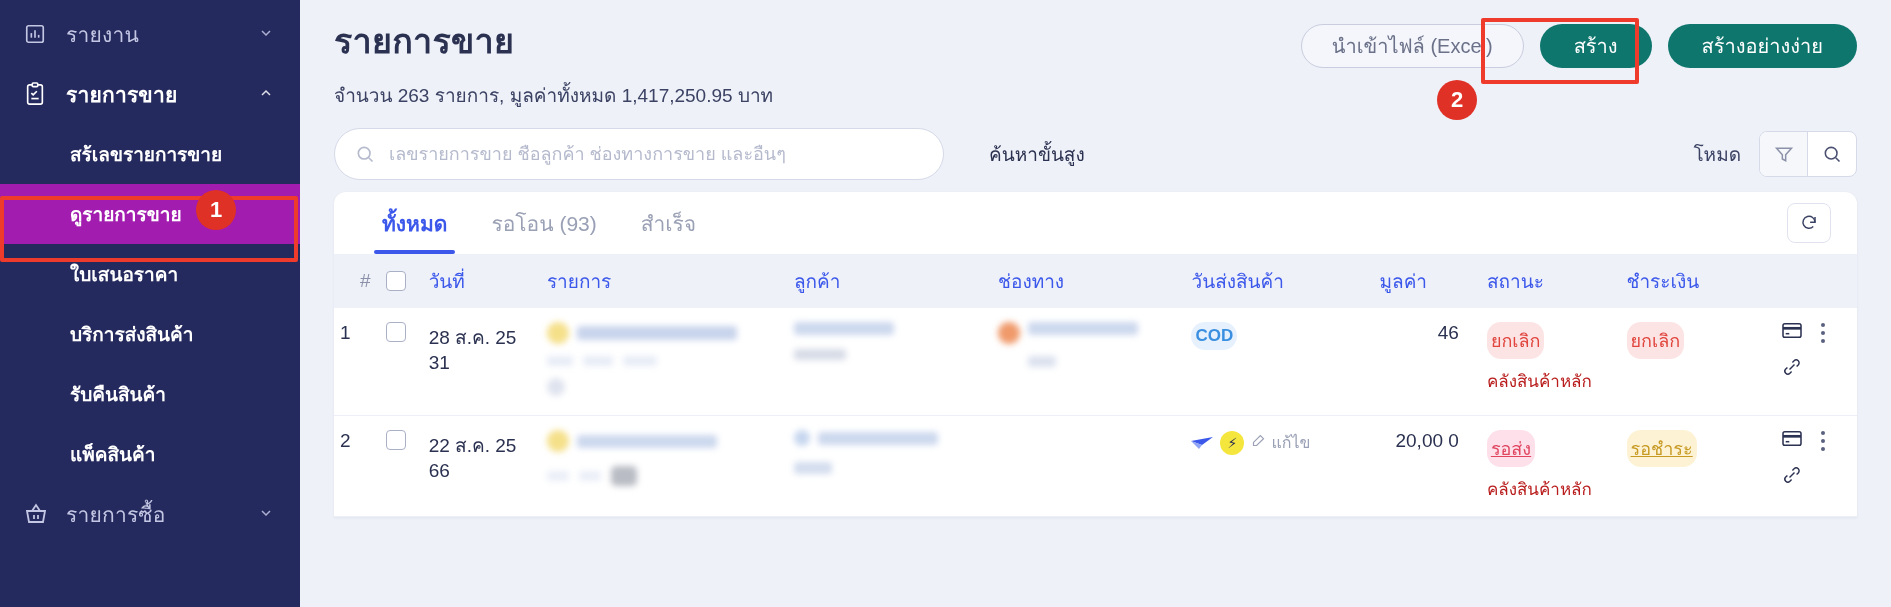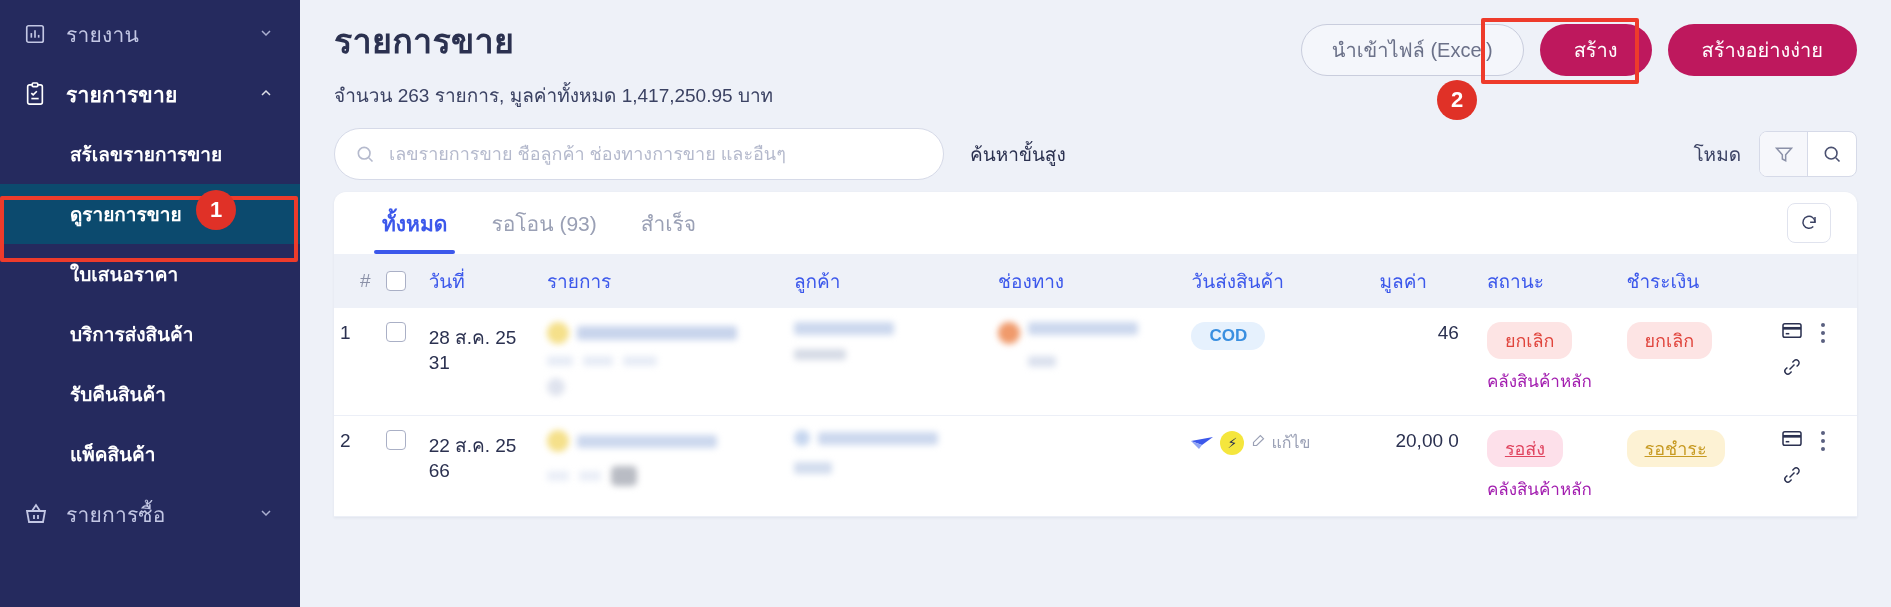--- a/index.html
+++ b/index.html
@@ -31,52 +31,53 @@
   }
   .nav-top .nav-label { flex: 1; padding-left: 12px; letter-spacing: .2px; }
   .nav-top .chev { width: 16px; flex: 0 0 16px; opacity: .85; }
   .sub-item {
     height: 60px; display: flex; align-items: center;
     padding-left: 70px;
     color: #ffffff; font-size: 19px; font-weight: bold;
     position: relative;
   }
   .sub-item.selected {
-    background: #0c4a6e;
+    background: #a21caf;
   }
   .hl-box {
     position: absolute; border: 4px solid #ee3b2b; border-radius: 2px;
     pointer-events: none;
   }
   .badge-num {
     position: absolute; width: 40px; height: 40px; border-radius: 50%;
     background: #e03127; color: #fff; font-size: 22px; font-weight: bold;
     display: flex; align-items: center; justify-content: center;
     z-index: 30;
   }
 
   
   .main { flex: 1; height: 607px; background: #eef1f8; position: relative; }
   .page-head { padding: 14px 34px 0 34px; display: flex; align-items: flex-start; }
   .titles { flex: 1; }
   .page-title { font-size: 34px; font-weight: bold; color: #2b3150; letter-spacing: .3px; }
   .page-sub { font-size: 19px; color: #3b4263; margin-top: 12px; }
   .head-actions { display: flex; align-items: center; gap: 16px; padding-top: 10px; }
   .btn {
-    height: 52px; border-radius: 26px; display: inline-flex; align-items: center;
+    height: 44px; border-radius: 26px; display: inline-flex; align-items: center;
     justify-content: center; font-size: 20px; cursor: pointer; white-space: nowrap;
   }
   .btn-outline { background: #f4f6fb; border: 1px solid #c9cddd; color: #6b7189; padding: 0 30px; }
-  .btn-primary { background: #be185d; color: #fff; padding: 0 34px; border: none; }
+  .btn-primary { background: #0f766e; color: #fff; padding: 0 34px; border: none; }
   .btn-wrap { position: relative; }
 
   
   .search-row {
     display: flex; align-items: center;
     padding: 18px 34px 0 34px;
+    gap: 19px;
   }
   .search-box {
     width: 610px; height: 52px; background: #fff; border: 1px solid #d6dae8;
     border-radius: 26px; display: flex; align-items: center; padding: 0 20px;
   }
   .search-box input {
     border: none; outline: none; flex: 1; font-size: 18px; color: #3b4263;
     font-family: "Liberation Sans", sans-serif; background: transparent;
   }
   .search-box input::placeholder { color: #b5bacd; }
@@ -127,27 +128,27 @@
     border-bottom: 1px solid #eceff7;
   }
   td.c-hash { color: #8b91a8; padding-left: 26px; font-size: 18px; }
   .chk {
     width: 20px; height: 20px; border: 1.6px solid #aab0c6; border-radius: 4px;
     background: #fff; display: block; cursor: pointer;
   }
   .redact { background: #dfe5f3; border-radius: 3px; filter: blur(3px); }
   .blob { border-radius: 50%; filter: blur(3px); }
   .pill {
-    display: inline-block; padding: 4px 18px; border-radius: 14px; font-size: 18px;
+    display: inline-block; padding: 4px 4px; border-radius: 14px; font-size: 18px;
   }
   .pill-cod { background: #e6f1fd; color: #3a8fe0; font-weight: bold; font-size: 17px; }
   .pill-cancel { background: #fde4e4; color: #e0443c; }
   .pill-pending { background: #fde0ea; color: #e0445f; text-decoration: underline; }
   .pill-unpaid { background: #fdf2d4; color: #c79a22; text-decoration: underline; }
-  .sub-blue { color: #a21caf; font-size: 17px; display: block; margin-top: 8px; }
+  .sub-blue { color: #b91c1c; font-size: 17px; display: block; margin-top: 8px; }
   .num-cell { text-align: right; padding-right: 22px !important; }
   .ic-col { width: 40px; }
   .ic-stack { display: flex; flex-direction: column; gap: 12px; align-items: center; }
   .kebab { color: #5a6080; font-size: 22px; line-height: 14px; letter-spacing: 0; cursor: pointer; }
   .edit-chip { display: inline-flex; align-items: center; gap: 5px; color: #9aa0b5; font-size: 16px; }
   .bolt {
     width: 24px; height: 24px; border-radius: 50%; background: #f5e63d;
     display: inline-flex; align-items: center; justify-content: center; font-size: 14px;
   }
 </style>

